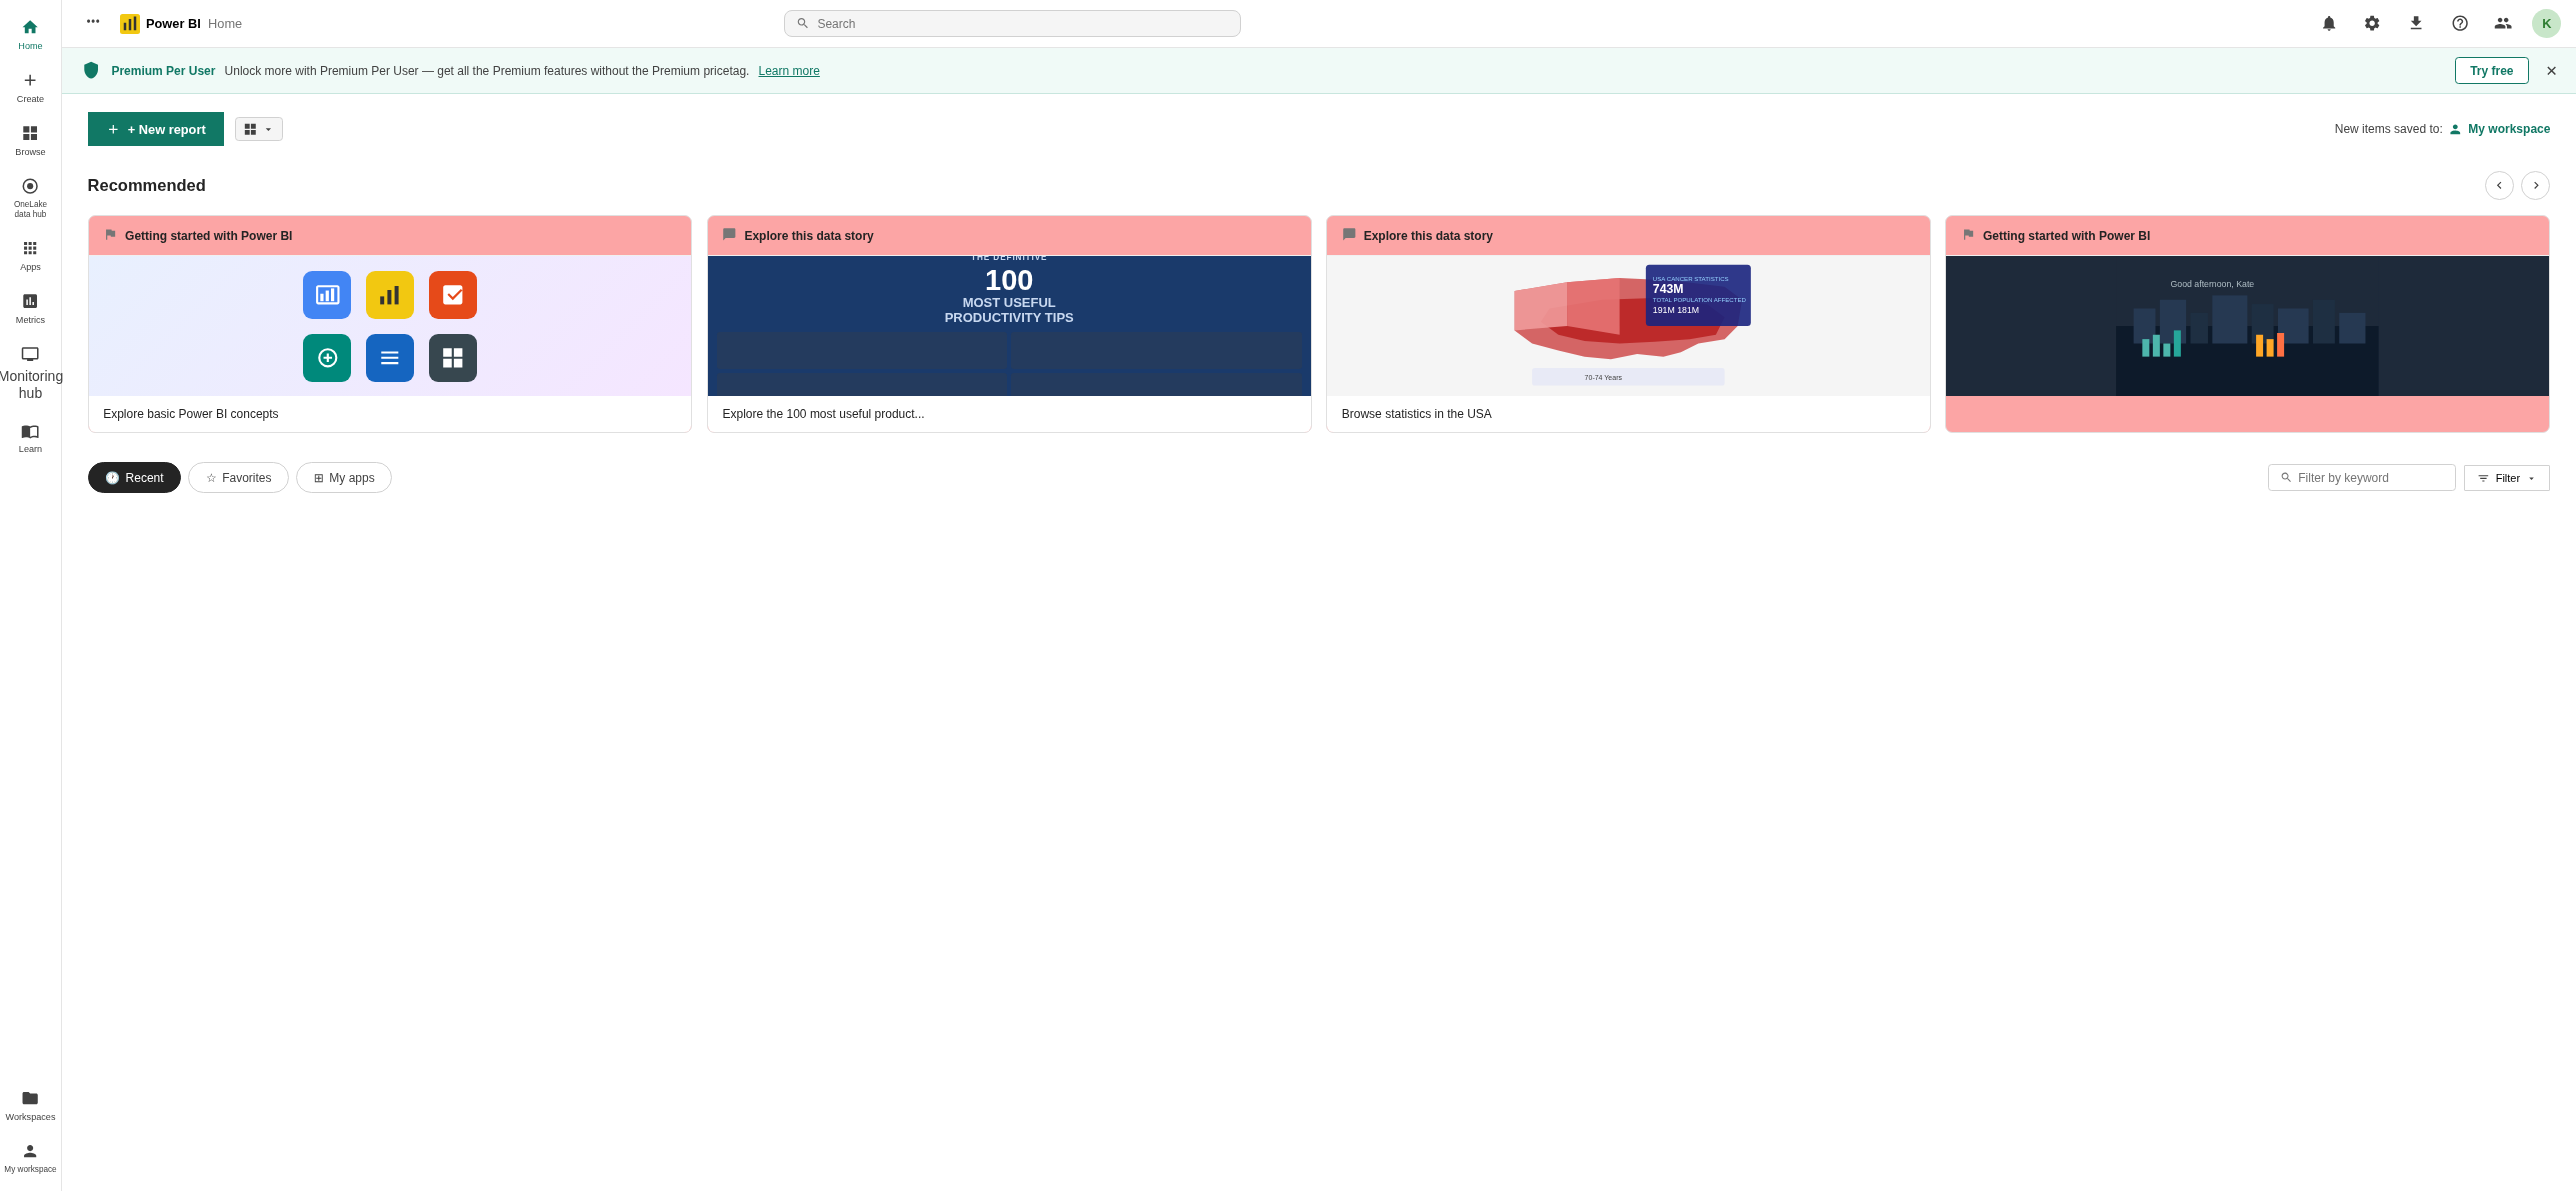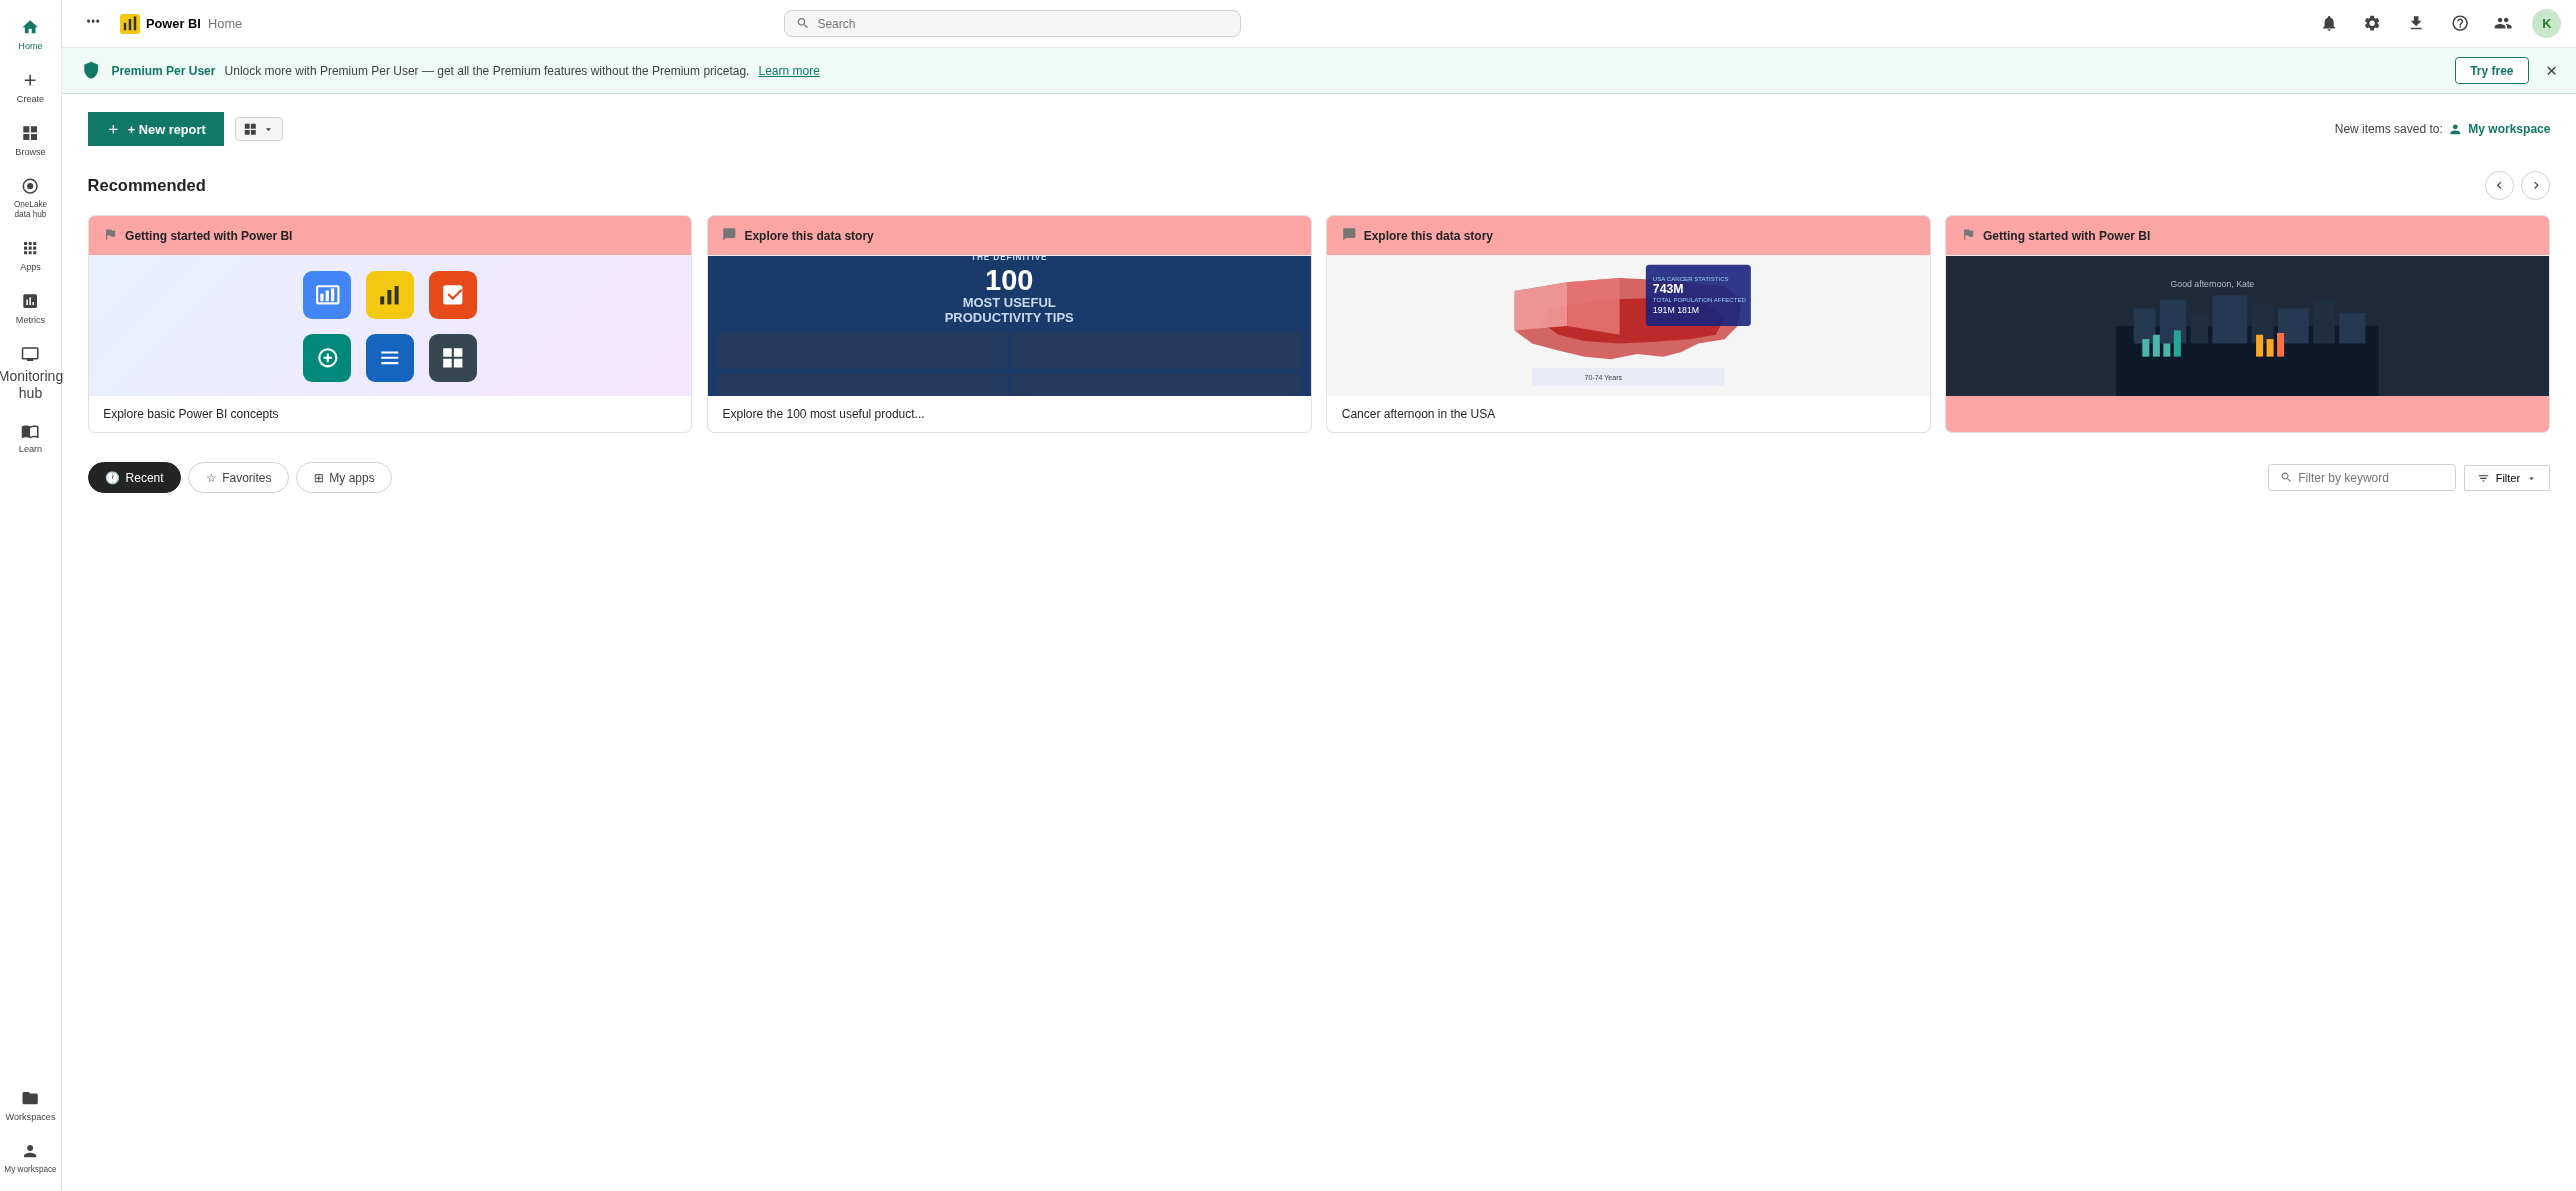--- a/index.html
+++ b/index.html
@@ -659,21 +659,21 @@
             <rect x="170" y="10" width="120" height="70" fill="#1a237e" rx="4" opacity="0.9"></rect>
             <text x="178" y="28" font-size="7" fill="#90caf9">USA CANCER STATISTICS</text>
             <text x="178" y="42" font-size="14" fill="#fff" font-weight="bold">743M</text>
             <text x="178" y="52" font-size="7" fill="#90caf9">TOTAL POPULATION AFFECTED</text>
             <text x="178" y="65" font-size="10" fill="#fff">191M   181M</text>
 
             <rect x="40" y="128" width="220" height="20" fill="#e8eaf6" rx="3"></rect>
             <text x="100" y="142" font-size="8" fill="#424242">70-74 Years</text>
           </svg>
         </div>
-        <div class="card-footer">Cancer afternoon in the USA</div>
+        <div class="card-footer">Browse statistics in the USA</div>
       </div>
 
       <div class="card">
         <div class="card-header">
           <span class="card-header-icon">
             <svg width="14.6" height="14.6" viewBox="0 0 24 24" fill="#767676">
                 <path d="M14.4 6L14 4H5v17h2v-7h5.6l.4 2h7V6z"></path>
               </svg>
           </span>
           <span>Getting started with Power BI</span>

